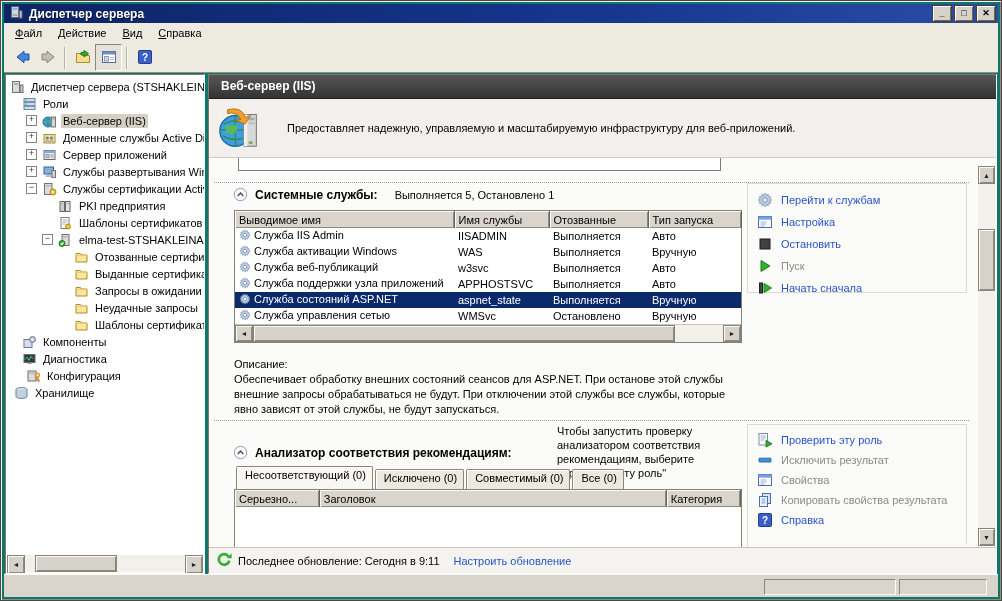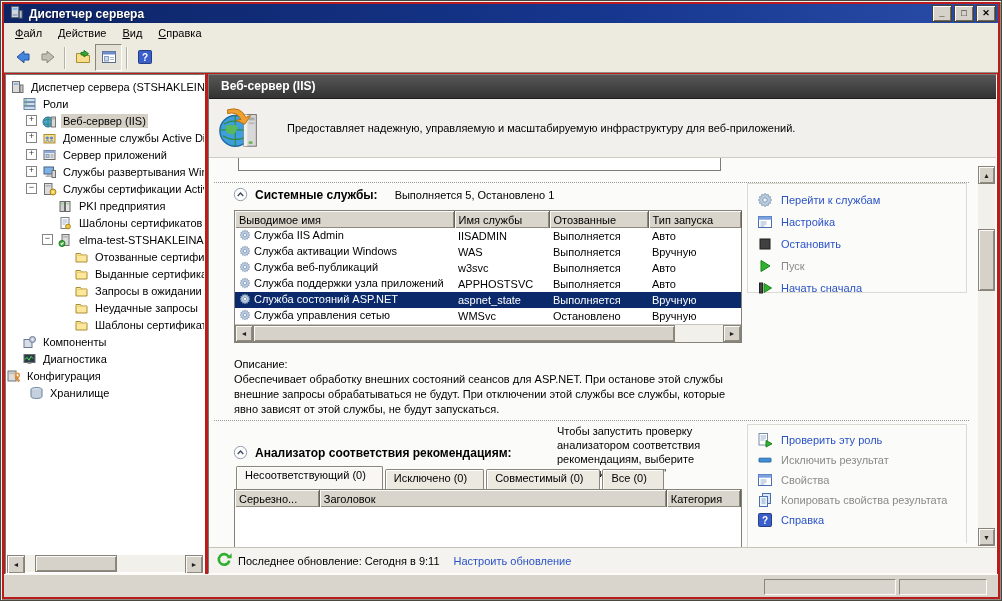--- a/index.html
+++ b/index.html
@@ -2,21 +2,21 @@
 <html><head>
 <meta charset="utf-8">
 <style>
   html,body{margin:0;padding:0;}
   body{
     width:1002px;height:601px;position:relative;overflow:hidden;
     font-family:"Liberation Sans",sans-serif;font-size:11px;color:#000;
     background:#d9d5cc;
   }
   
-  .win-frame{position:absolute;inset:0;background:#b91c1c;border:1px solid #4a473f;
+  .win-frame{position:absolute;inset:0;background:#0f766e;border:1px solid #4a473f;
     box-shadow:inset 1px 1px 0 #f4f2ec, inset -1px -1px 0 #8f8b80;}
   
   .titlebar{position:absolute;left:3px;top:3px;right:3px;height:19px;
     background:linear-gradient(to right,#0d2465,#16368e 60%,#2a4da8);
     display:flex;align-items:center;padding:0 2px 0 4px;}
   .title-text{color:#fff;font-weight:bold;font-size:12px;margin-left:5px;flex:1;
     text-shadow:1px 1px 0 rgba(0,0,0,.45);}
   .win-btn{width:18px;height:15px;margin-left:2px;background:#d6d2c9;
     border:1px solid #44413a;box-shadow:inset 1px 1px 0 #fff,inset -1px -1px 0 #6e6a60;
     display:flex;align-items:center;justify-content:center;
@@ -99,21 +99,21 @@
   .svc-hscroll{position:relative;height:17px;display:flex;border-top:1px solid #c8c5bc;}
   .svc-hscroll .sb-btn{width:16px;flex:0 0 16px;}
   .svc-hscroll .sb-track{flex:1;position:relative;}
   .svc-hscroll .sb-thumb{position:absolute;top:0;bottom:0;left:0;width:420px;}
   .desc-label{position:absolute;left:25px;top:200px;}
   .desc-text{position:absolute;left:25px;top:214px;width:512px;line-height:15px;}
   
   .bpa-hint{position:absolute;left:348px;top:266px;width:198px;line-height:14px;}
   .tabs{position:absolute;left:27px;top:310px;height:21px;display:flex;align-items:flex-end;}
   .tab{background:#ece9e0;border:1px solid #8a867c;border-bottom:none;height:17px;
-    padding:2px 16px 0 8px;margin-right:2px;box-shadow:inset 1px 1px 0 #fff;
+    padding:2px 6px 0 8px;margin-right:2px;box-shadow:inset 1px 1px 0 #fff;
     border-radius:2px 2px 0 0;white-space:nowrap;}
   .tab.active{background:#f8f7f3;height:20px;font-weight:normal;z-index:2;}
   .bpa-wrap{position:absolute;left:25px;top:331px;width:506px;height:60px;background:#fff;
     border:1px solid #828278;}
   
   .group{position:absolute;left:538px;width:220px;border:1px solid #dcdad2;padding:5px 0 0 9px;
     box-sizing:border-box;background:transparent;}
   .g1{top:25px;height:110px;}
   .g2{top:266px;height:127px;}
   .action{display:flex;align-items:center;height:22px;text-align:right;}
@@ -340,30 +340,30 @@
       <span class="tlabel">Компоненты</span>
     </div>
         <div class="tree-row" style="padding-left:16px">
       <span class="ticon"><svg width="15" height="14" viewBox="0 0 14 14" xmlns="http://www.w3.org/2000/svg">
               <rect x="1.5" y="2.5" width="11" height="8" fill="#2a3a4a" stroke="#6a6a6a"></rect>
               <path d="M2.5 7.5 l2-2.2 2 3 2-4 2 2.2" stroke="#4ade4a" fill="none"></path>
               <rect x="5" y="10.5" width="4" height="1.5" fill="#9a9a9a"></rect>
             </svg></span>
       <span class="tlabel">Диагностика</span>
     </div>
-        <div class="tree-row" style="padding-left:0">
+        <div class="tree-row" style="padding-left:20px">
       <span class="ticon"><svg width="15" height="14" viewBox="0 0 14 14" xmlns="http://www.w3.org/2000/svg">
               <rect x="1.5" y="2" width="8" height="10" fill="#dcdcdc" stroke="#707070"></rect>
               <rect x="2.7" y="3.5" width="5.6" height="1.4" fill="#b5b5b5"></rect>
               <circle cx="10.8" cy="6.2" r="2" fill="none" stroke="#e8983a" stroke-width="1.6"></circle>
               <rect x="9.9" y="7.5" width="1.9" height="5.5" rx=".9" fill="#e8983a" stroke="#a8661a" stroke-width=".5" transform="rotate(-35 10.8 10)"></rect>
             </svg></span>
       <span class="tlabel">Конфигурация</span>
     </div>
-        <div class="tree-row" style="padding-left:23px">
+        <div class="tree-row" style="padding-left:8px">
       <span class="ticon"><svg width="15" height="14" viewBox="0 0 14 14" xmlns="http://www.w3.org/2000/svg">
               <ellipse cx="7" cy="3.5" rx="5.5" ry="2" fill="#dbe3ec" stroke="#68809a"></ellipse>
               <path d="M1.5 3.5 v7 c0 1.1 2.5 2 5.5 2 s5.5 -.9 5.5 -2 v-7" fill="#c4d0de" stroke="#68809a"></path>
             </svg></span>
       <span class="tlabel">Хранилище</span>
     </div>
       </div>
     <div class="hscroll tree-hscroll">
       <div class="sb-btn">◄</div>
       <div class="sb-track">

